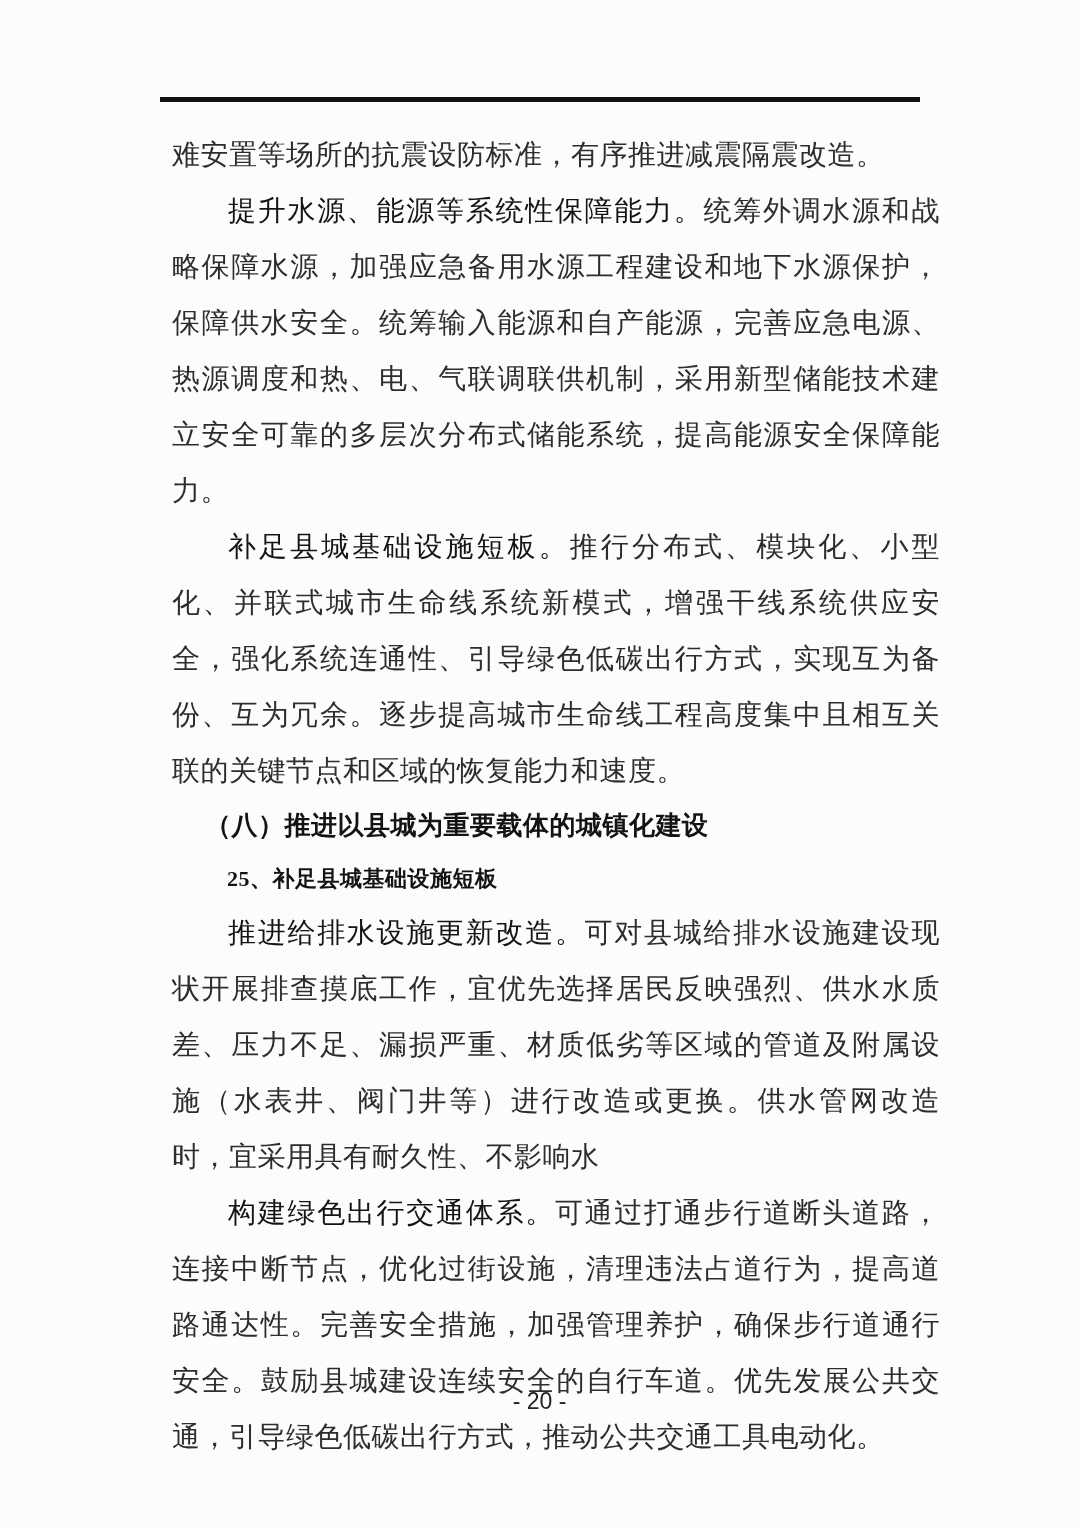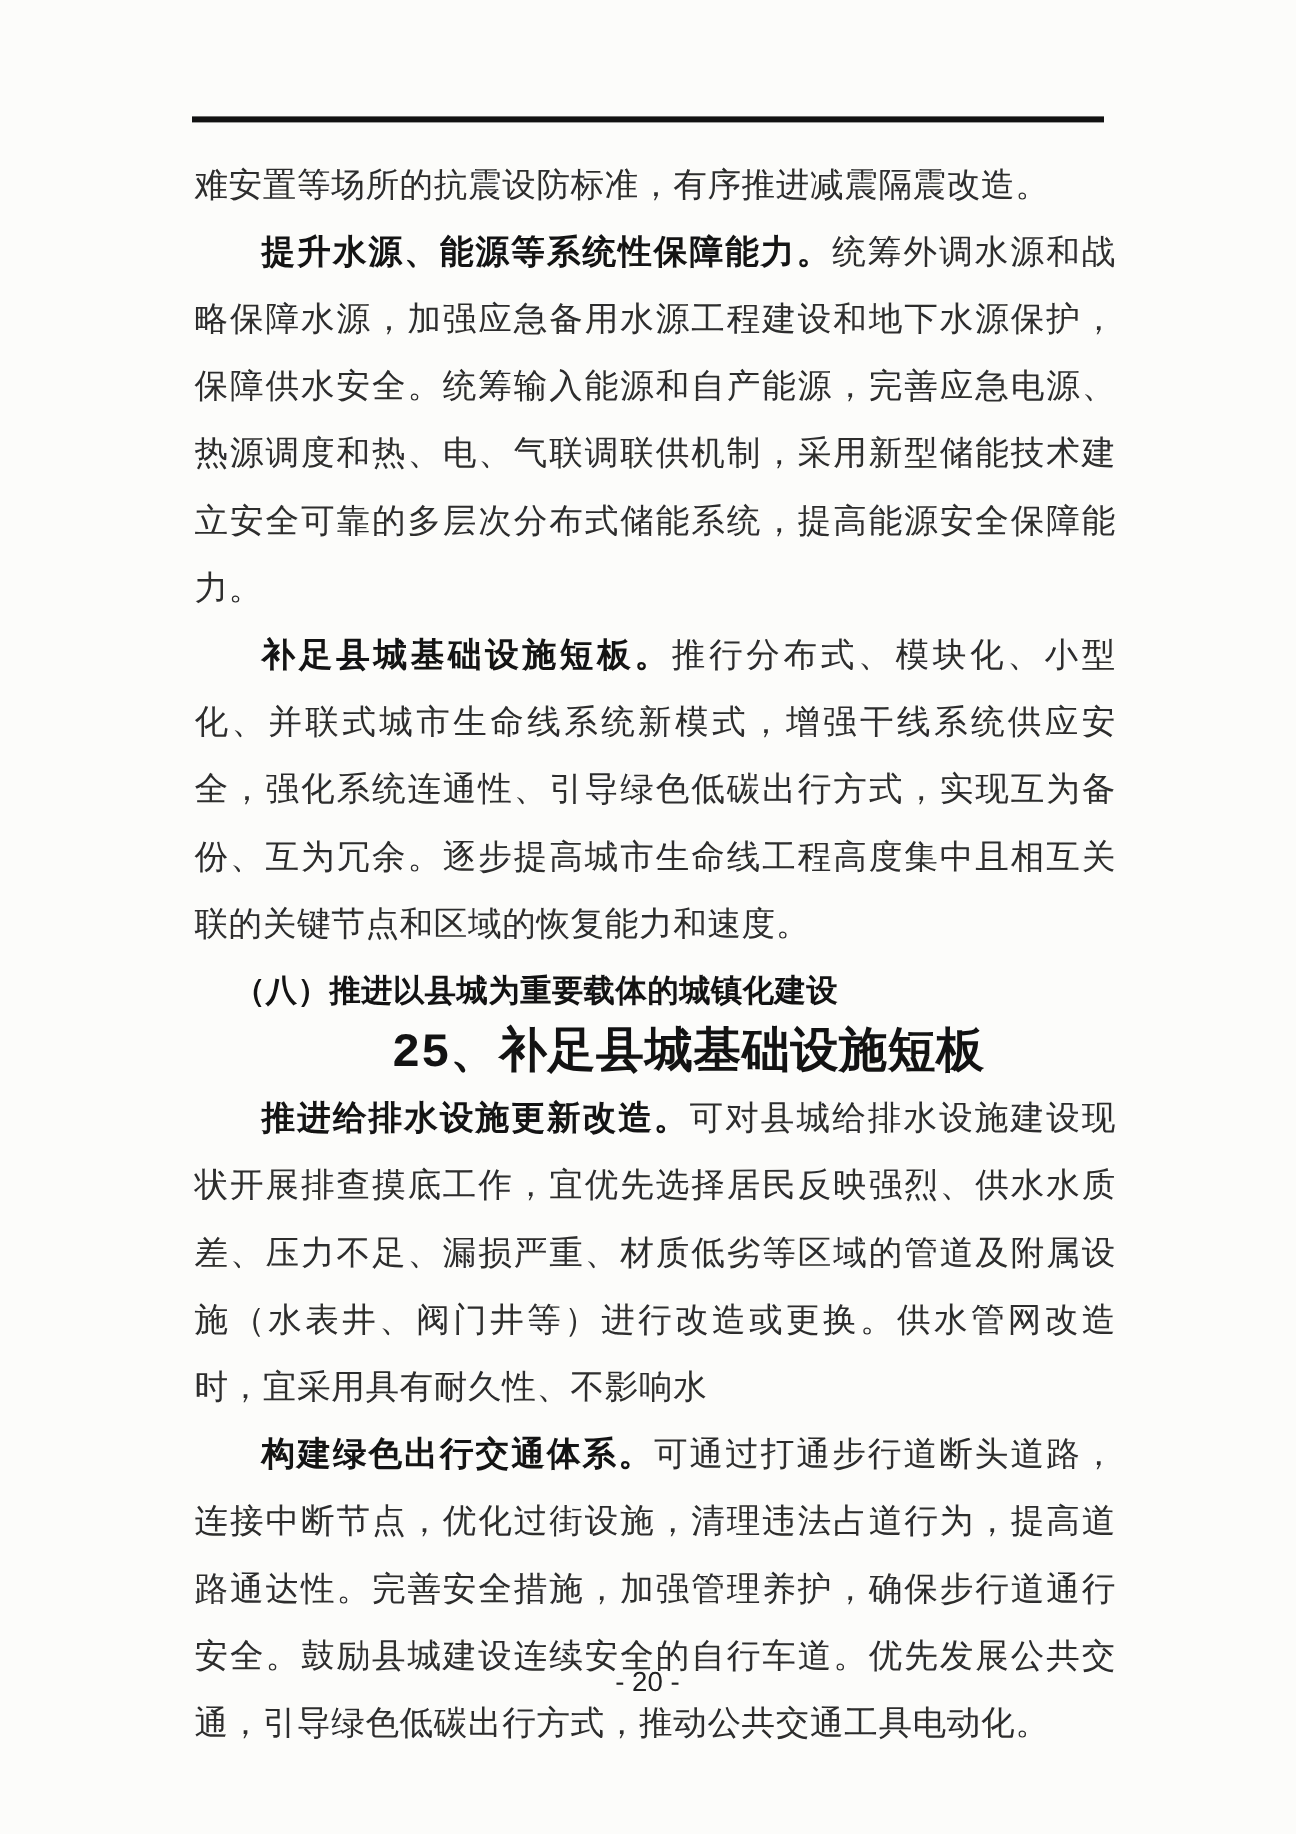--- a/index.html
+++ b/index.html
@@ -17,60 +17,59 @@
   .header-rule {
     position: absolute;
     left: 160px;
     top: 97px;
     width: 760px;
     height: 5px;
     background: #121212;
   }
   .content {
     position: absolute;
-    left: 162px;
+    left: 172px;
     top: 127px;
     width: 768px;
     font-size: 28px;
     line-height: 56px;
     color: #2d2d2d;
     text-align: justify;
     letter-spacing: 0.5px;
   }
   .para {
     margin: 0;
     text-indent: 2em;
   }
   .para.noindent {
     text-indent: 0;
   }
   .para .lead {
-    font-weight: bold;
+    font-weight: normal;
     color: #141414;
   }
   .heading-section {
     margin: 0;
     font-size: 26px;
     line-height: 54px;
     font-weight: bold;
     color: #131313;
     text-indent: 33px;
     text-align: left;
     letter-spacing: 0.5px;
   }
   .heading-item {
     margin: 0;
-    font-size: 40px;
+    font-size: 22px;
     line-height: 52px;
     font-weight: bold;
     color: #131313;
     text-indent: 55px;
-    text-align: center;
+    text-align: left;
     letter-spacing: 0.5px;
-    font-family: Liberation Mono, monospace;
   }
   .footer {
     position: absolute;
     left: 0;
     top: 1388px;
     width: 1079px;
     text-align: center;
     font-family: "Liberation Sans", "DejaVu Sans", sans-serif;
     font-size: 23px;
     color: #222222;

